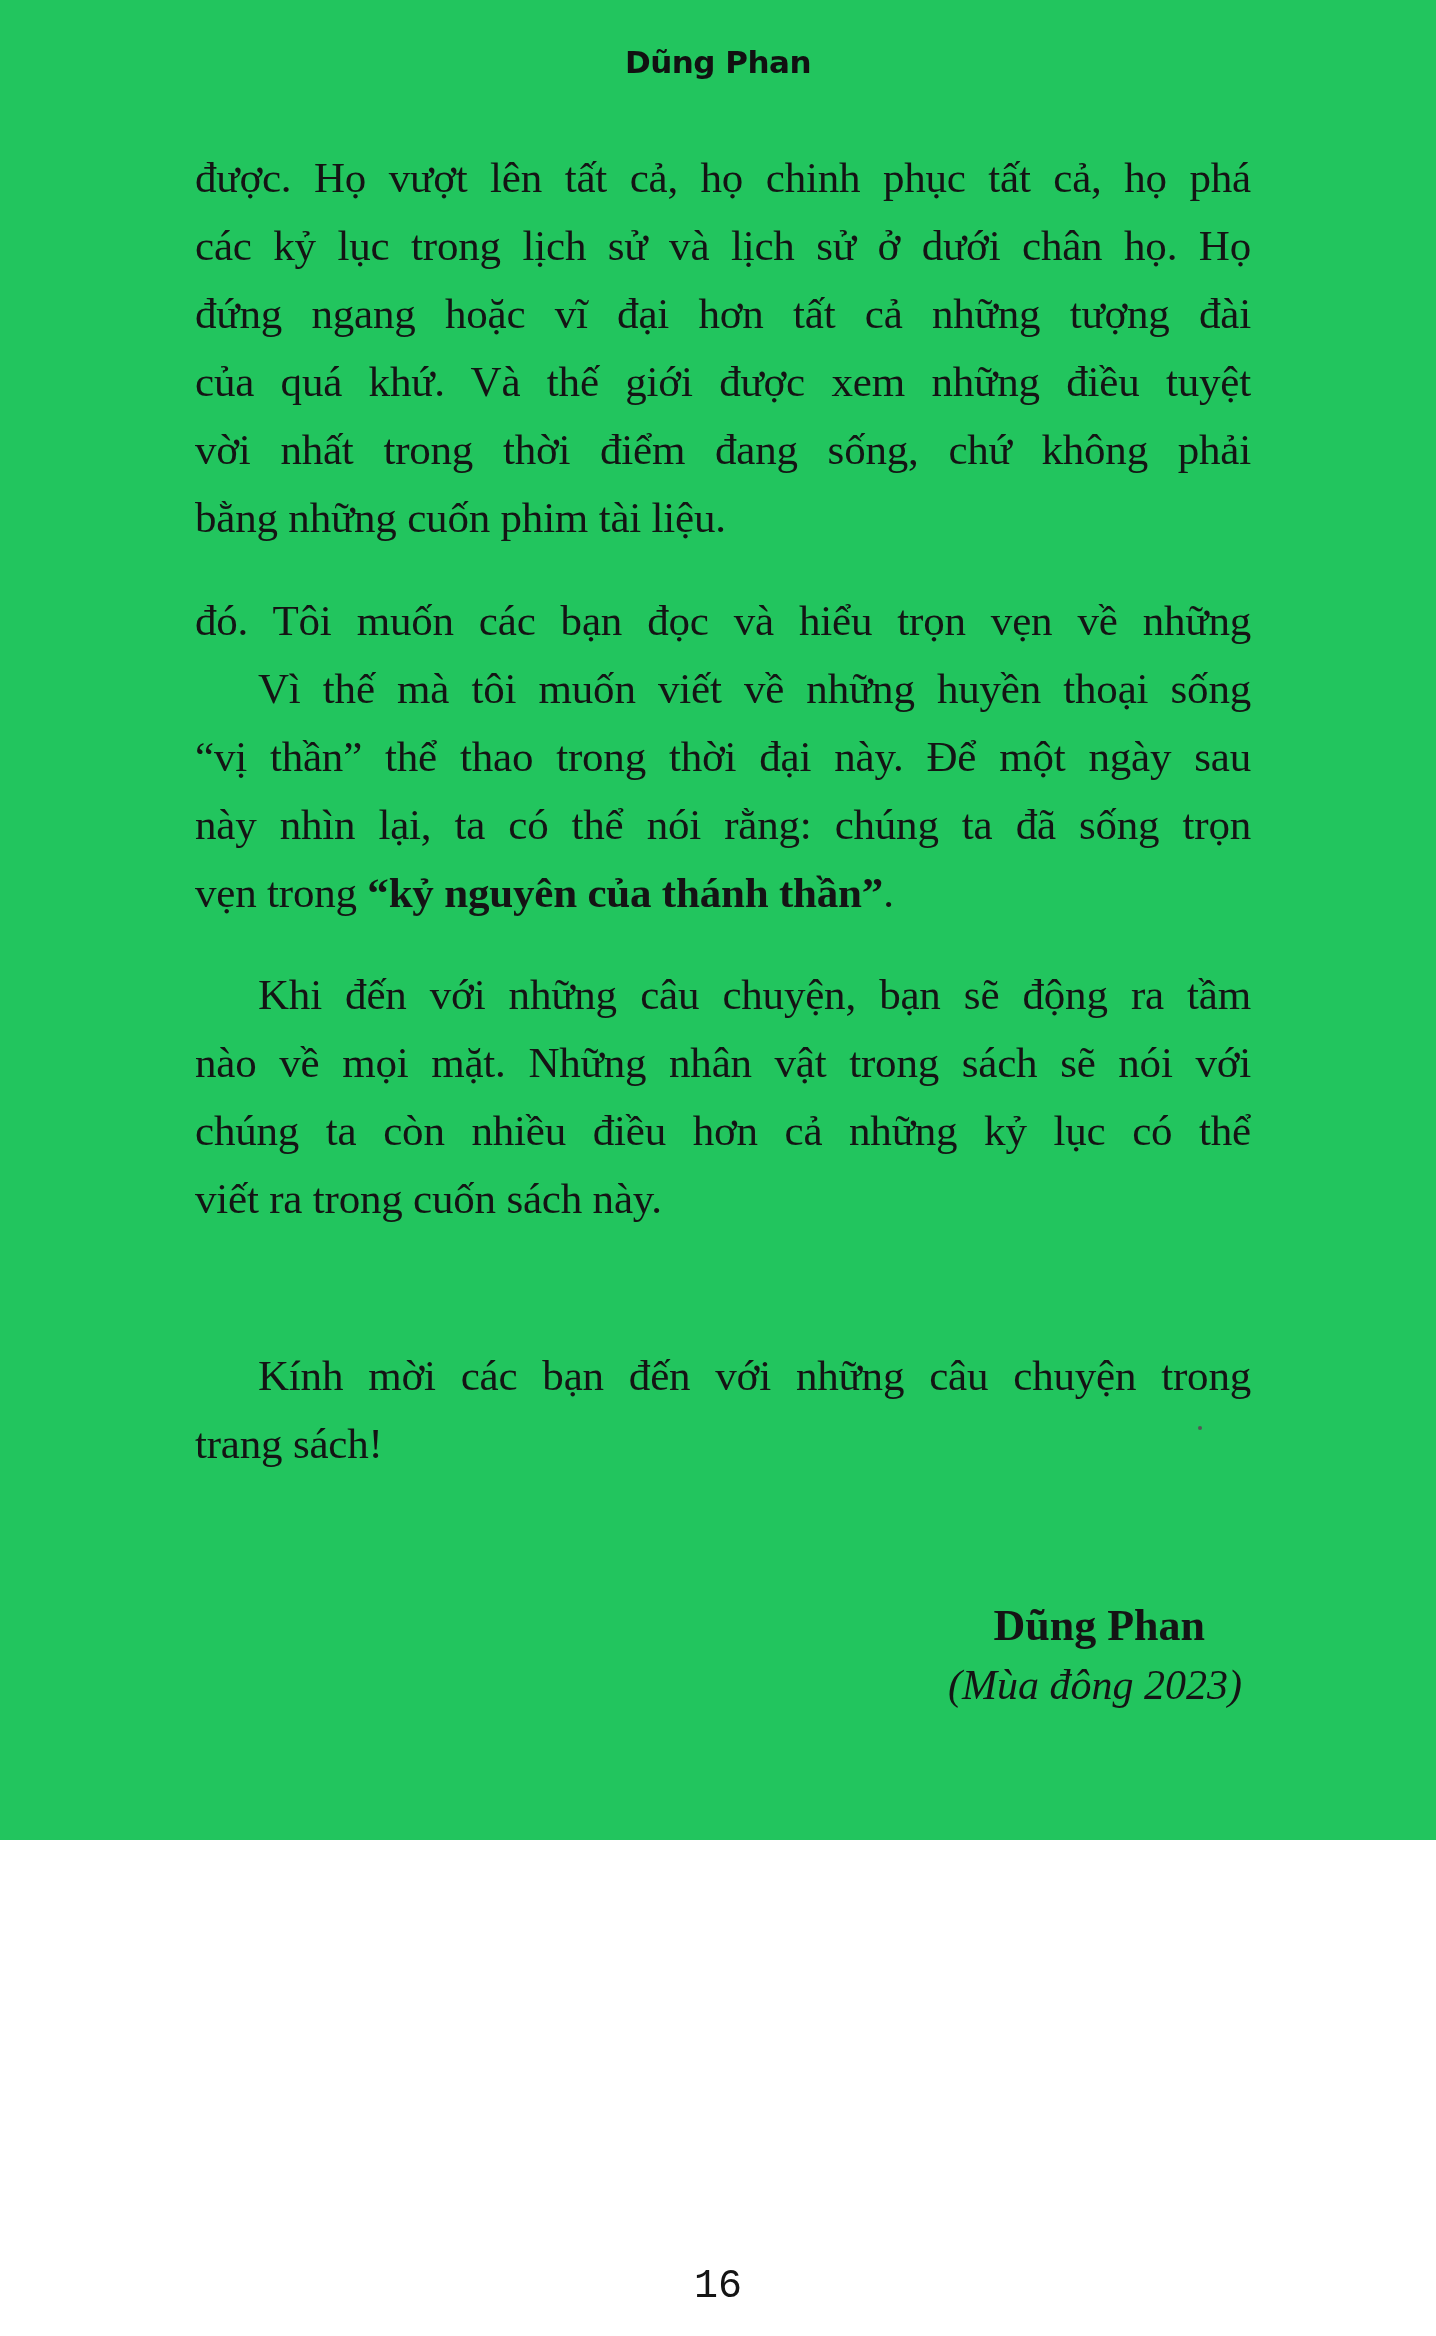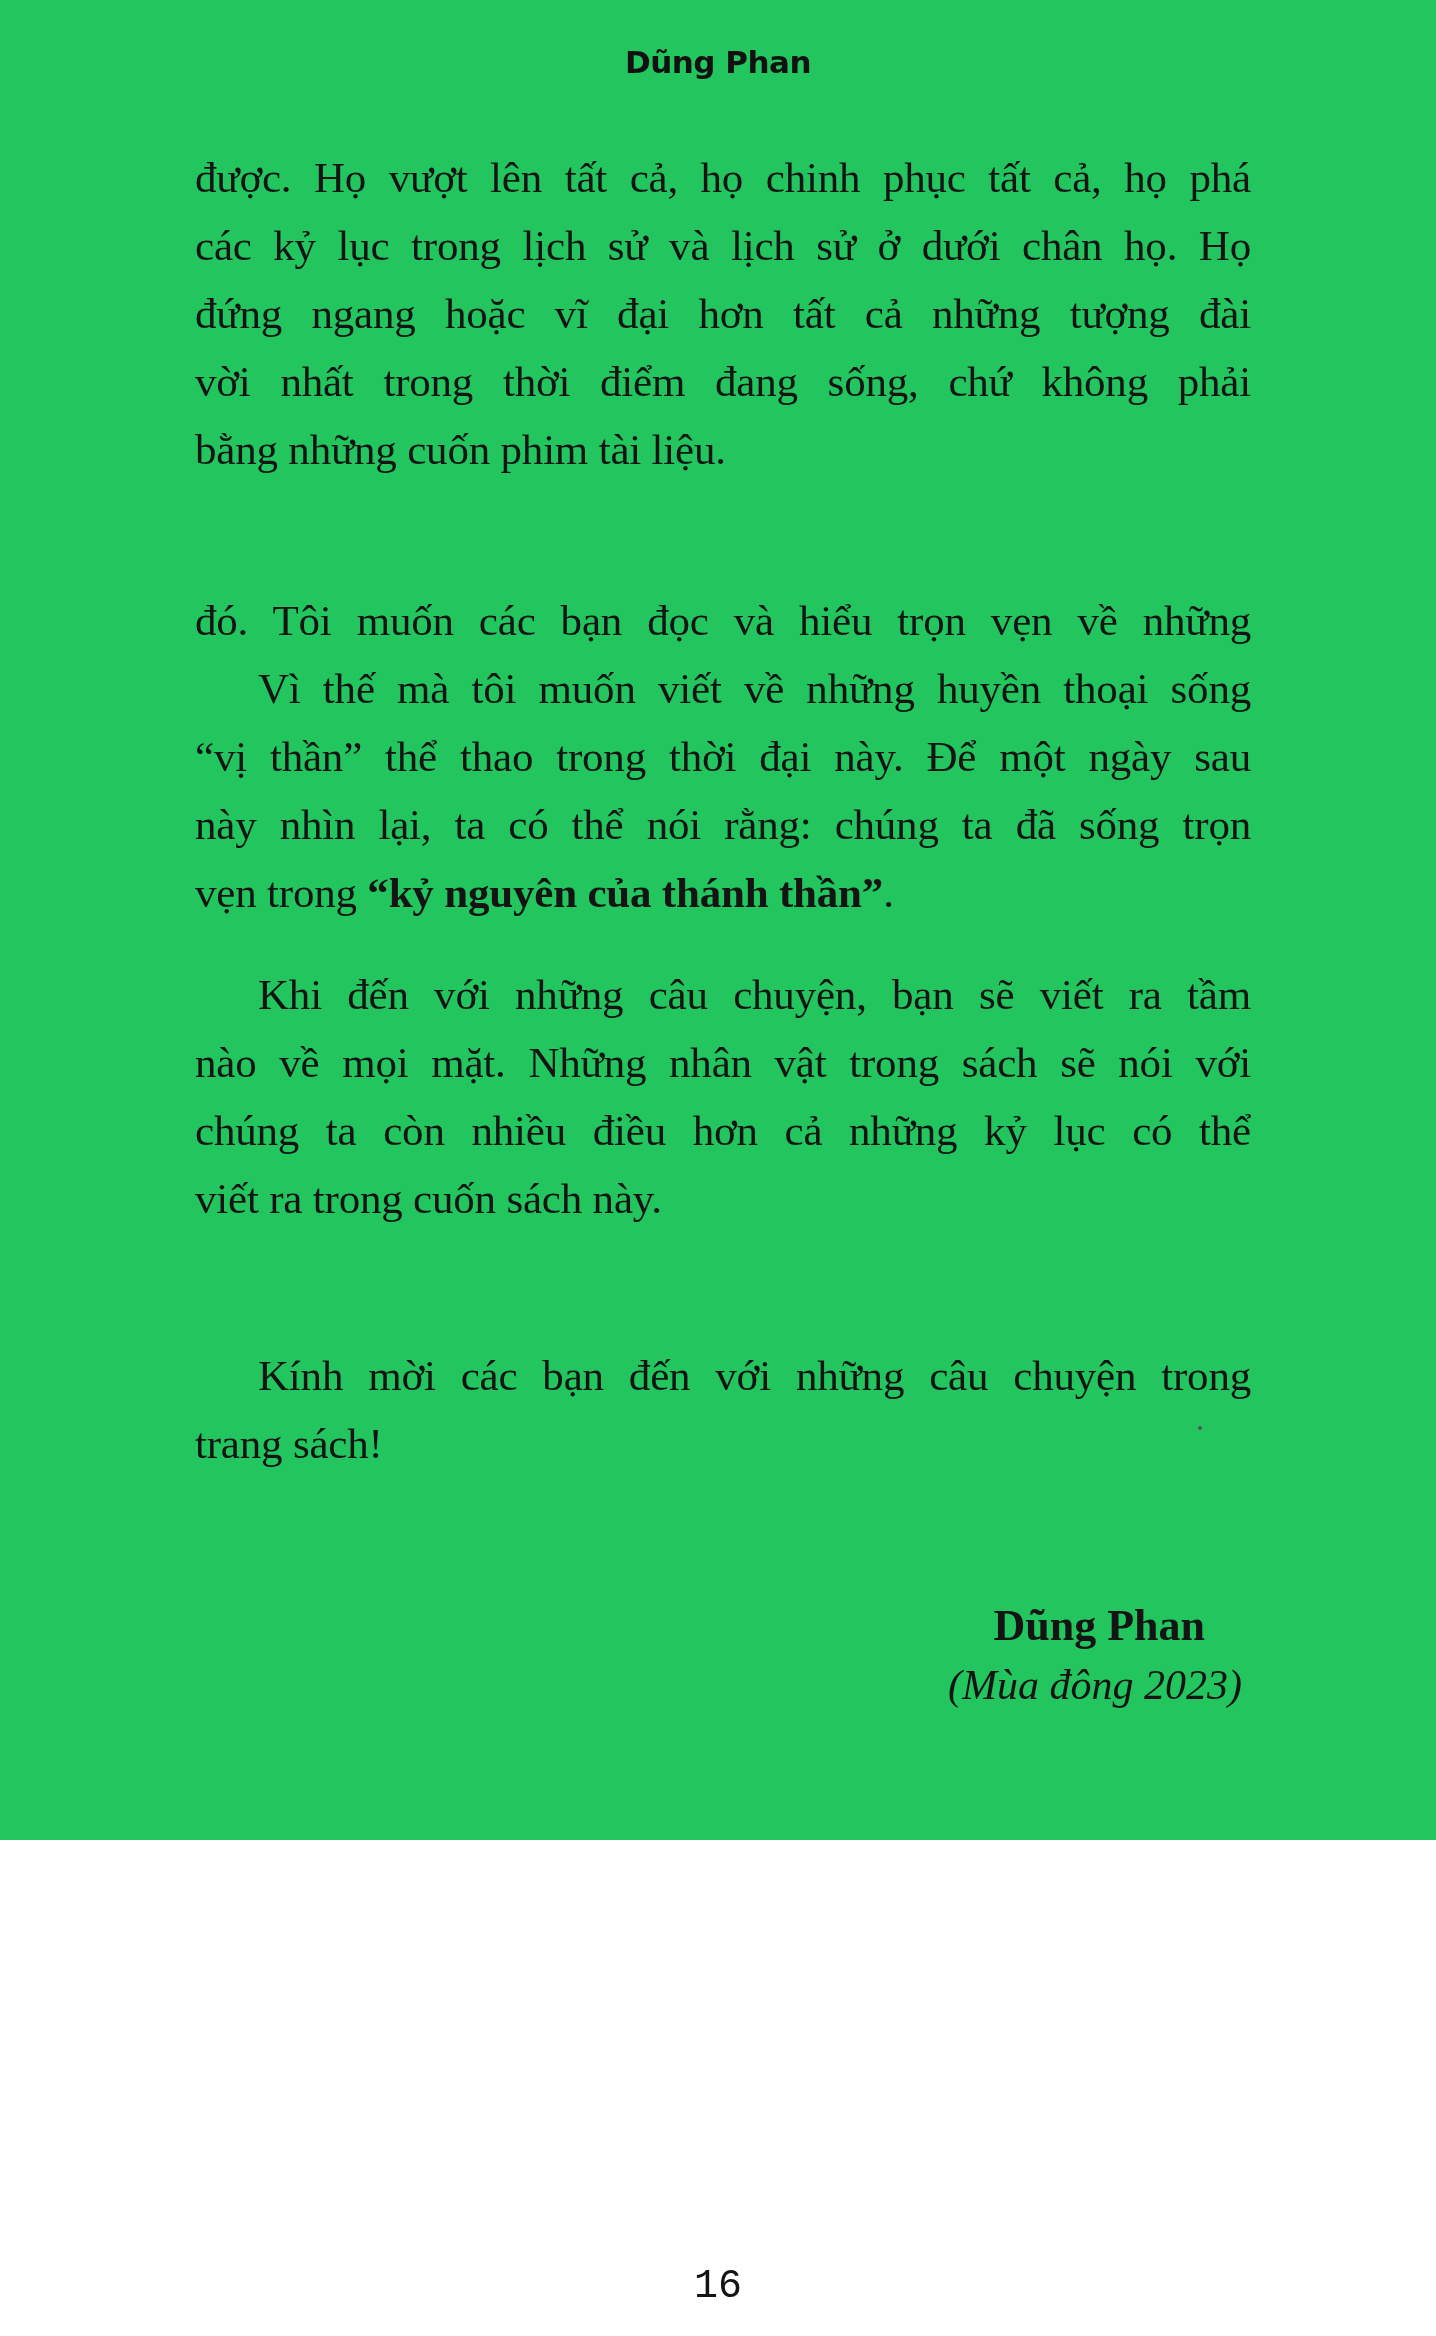--- a/index.html
+++ b/index.html
@@ -108,34 +108,35 @@
 <body>
 
 <div class="page">
 
   <div class="running-header">Dũng Phan</div>
 
   <div class="para" id="p1">
     <span class="line">được. Họ vượt lên tất cả, họ chinh phục tất cả, họ phá</span>
     <span class="line">các kỷ lục trong lịch sử và lịch sử ở dưới chân họ. Họ</span>
     <span class="line">đứng ngang hoặc vĩ đại hơn tất cả những tượng đài</span>
+    <span class="line">của quá khứ. Và thế giới được xem những điều tuyệt</span>
     <span class="line">vời nhất trong thời điểm đang sống, chứ không phải</span>
     <span class="line last">bằng những cuốn phim tài liệu.</span>
   </div>
 
   <div class="para" id="p2">
     <span class="line">đó. Tôi muốn các bạn đọc và hiểu trọn vẹn về những</span>
     <span class="line indent">Vì thế mà tôi muốn viết về những huyền thoại sống</span>
     <span class="line">“vị thần” thể thao trong thời đại này. Để một ngày sau</span>
     <span class="line">này nhìn lại, ta có thể nói rằng: chúng ta đã sống trọn</span>
     <span class="line last"><span>vẹn trong </span><span class="bold">“kỷ nguyên của thánh thần”</span><span>.</span></span>
   </div>
 
   <div class="para" id="p3">
-    <span class="line indent">Khi đến với những câu chuyện, bạn sẽ viết ra tầm</span>
+    <span class="line indent">Khi đến với những câu chuyện, bạn sẽ động ra tầm</span>
     <span class="line">nào về mọi mặt. Những nhân vật trong sách sẽ nói với</span>
     <span class="line">chúng ta còn nhiều điều hơn cả những kỷ lục có thể</span>
     <span class="line last">viết ra trong cuốn sách này.</span>
   </div>
 
   <div class="para" id="p4">
     <span class="line indent">Kính mời các bạn đến với những câu chuyện trong</span>
     <span class="line last">trang sách!</span>
   </div>
 

